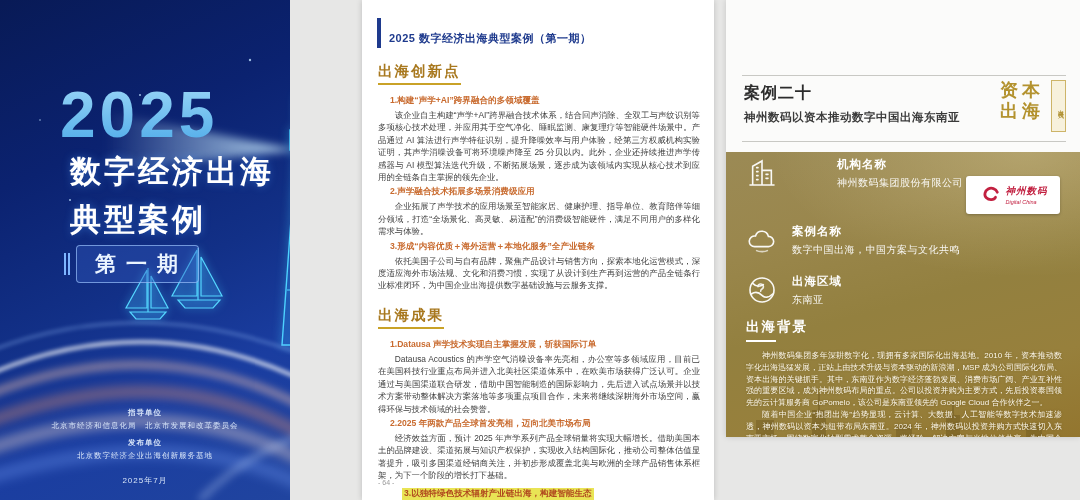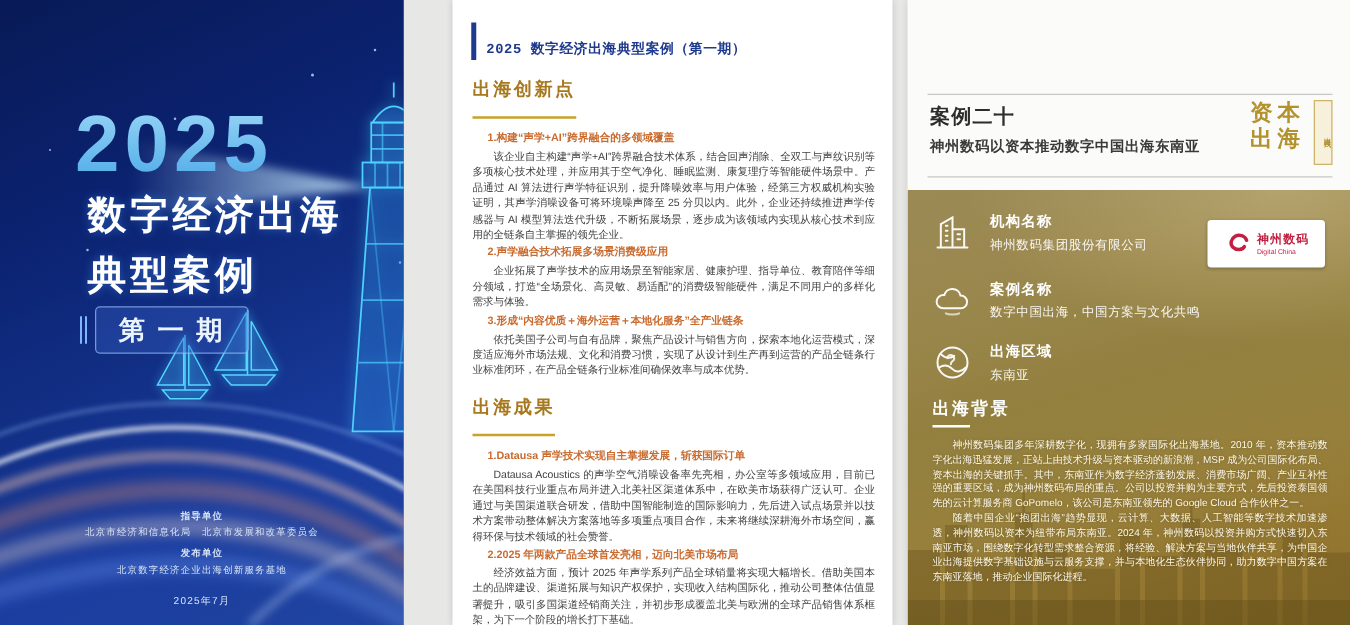--- a/index.html
+++ b/index.html
@@ -1,20 +1,20 @@
 <!DOCTYPE html>
 <html><head>
 <meta charset="utf-8">
 <style>
   * { margin:0; padding:0; box-sizing:border-box; }
   html,body { width:1080px; height:500px; overflow:hidden; }
   body { background:#e7e7e6; font-family:"Liberation Sans","DejaVu Sans",sans-serif; position:relative; }
 
   
-  .cover { position:absolute; left:0; top:0; width:323px; height:500px;
+  .cover { position:absolute; left:0; top:0; width:290px; height:500px;
            background:linear-gradient(155deg,#081a56 0%,#0b2270 30%,#123087 55%,#1a3da0 75%,#20449f 100%);
            overflow:hidden; }
   .cover-art { position:absolute; left:0; top:0; }
   .cover-year { position:absolute; left:60px; top:78px; font-size:64px; font-weight:bold; letter-spacing:4px;
                 background:linear-gradient(180deg,#9fd9f8,#49a8e8); -webkit-background-clip:text; background-clip:text;
                 color:transparent; z-index:3; }
   .cover-title { position:absolute; left:70px; top:148px; z-index:3; color:#ffffff; font-weight:bold;
                  font-size:31px; letter-spacing:3px; line-height:1.55; text-shadow:0 0 8px rgba(80,160,255,.45); }
   .issue-badge { position:absolute; left:64px; top:245px; z-index:3; display:flex; align-items:center; }
   .issue-bars { width:7px; height:22px; margin-right:5px;
@@ -22,57 +22,57 @@
   .issue-box { border:1px solid rgba(160,200,255,.65); background:rgba(50,90,190,.40); border-radius:4px;
                color:#eaf4ff; font-size:21px; font-weight:bold; letter-spacing:10px; padding:4px 10px 4px 18px; }
   .cover-footer { position:absolute; left:0; right:0; bottom:14px; z-index:3; text-align:center; color:#d7e4f8; }
   .cf-label { font-size:7.5px; font-weight:bold; margin-top:7px; letter-spacing:1px; }
   .cf-line  { font-size:7.5px; margin-top:3px; letter-spacing:1px; }
   .cf-date  { font-size:8px; margin-top:14px; letter-spacing:1px; }
 
   
   .page-mid { position:absolute; left:362px; top:0; width:352px; height:500px; background:#ffffff;
               box-shadow:0 0 6px rgba(0,0,0,.18); }
-  .mid-header { position:absolute; left:15px; top:18px; display:flex; align-items:center;font-family:Liberation Mono, monospace; }
+  .mid-header { position:absolute; left:15px; top:18px; display:flex; align-items:center; }
   .mid-header-bar { width:4px; height:30px; background:#1e3a8d; margin-right:8px; }
   .mid-header-text { color:#1e3a8d; font-weight:bold; font-size:11px; letter-spacing:.5px; padding-top:10px; }
   .mid-content { position:absolute; left:16px; right:14px; top:62px; }
   .sec-title { color:#a8781e; font-size:14.5px; font-weight:bold; letter-spacing:2px; display:inline-block;
-               border-bottom:2.5px solid #c9a227; padding-bottom:12px; margin-bottom:7px; }
+               border-bottom:2.5px solid #c9a227; padding-bottom:2px; margin-bottom:7px; }
   .item-head { color:#c96b2f; font-size:8.6px; font-weight:bold; margin:3px 0 2px 12px; }
   .item-head.hl { background:#e9e455; color:#b0491f; display:inline-block; padding:0 2px; }
   .item-body { color:#3f3f3f; font-size:8.4px; line-height:12.4px; text-align:justify; text-indent:2em; }
   .sec-gap { height:14px; }
   .page-num { position:absolute; left:16px; bottom:14px; color:#9a9a9a; font-size:7px; }
 
   
-  .page-right { position:absolute; left:726px; top:0; width:354px; height:500px; background:#fbfbfa;
+  .page-right { position:absolute; left:726px; top:0; width:354px; height:437px; background:#fbfbfa;
                 box-shadow:0 0 6px rgba(0,0,0,.15); overflow:hidden; }
   .rp-rule { position:absolute; left:16px; right:14px; height:1px; background:#c8c8c4; }
   .rp-rule-top { top:75px; } .rp-rule-bottom { top:141px; }
   .case-no { position:absolute; left:18px; top:83px; font-size:16px; font-weight:bold; color:#2c2c2c; letter-spacing:1px; }
   .case-title { position:absolute; left:18px; top:110px; font-size:11.5px; font-weight:bold; color:#3a3a3a; letter-spacing:.5px; }
   .case-tag { position:absolute; right:36px; top:80px; text-align:left; color:#b3922e; font-weight:bold;
               font-size:18px; line-height:1.15; letter-spacing:4px; }
   .case-ribbon { position:absolute; right:14px; top:80px; height:52px; width:15px; border:1px solid #cdb468;
                  background:#f7f1dc; color:#ad8d2c; font-size:6px; writing-mode:vertical-rl; text-align:center;
                  letter-spacing:1px; padding-top:2px; }
   .gold { position:absolute; left:0; right:0; top:152px; height:348px; overflow:hidden;
           background:linear-gradient(165deg,#9b8a55 0%,#9a874d 22%,#93803f 45%,#97803c 65%,#93762f 85%,#8b6d28 100%); }
   .gold::before { content:""; position:absolute; inset:0;
           background:radial-gradient(120% 60% at 85% 0%, rgba(255,244,200,.25), transparent 60%); }
   .city-svg { position:absolute; left:0; bottom:0; }
   .info-row { position:absolute; left:20px; display:flex; align-items:flex-start; z-index:2; }
   .info-icon { width:32px; height:32px; flex:0 0 32px; margin-right:14px; opacity:.95; }
   .info-label { color:#ffffff; font-size:11.5px; font-weight:bold; letter-spacing:1px; }
   .info-value { color:rgba(255,255,255,.93); font-size:10px; margin-top:4px; letter-spacing:.5px; }
-  .row1 { top:18px; } .row2 { top:72px; } .row3 { top:122px; }
+  .row1 { top:5px;gap:45px; } .row2 { top:72px; } .row3 { top:122px; }
   .logo-card { position:absolute; right:20px; top:24px; width:94px; height:38px; background:#ffffff; border-radius:3px;
                display:flex; align-items:center; justify-content:center; z-index:2; box-shadow:0 1px 3px rgba(0,0,0,.25); }
-  .logo-text { margin-left:5px; }
+  .logo-text { margin-left:5px;font-style:italic; }
   .logo-cn { color:#c22040; font-size:9.5px; font-weight:bold; letter-spacing:1px; }
   .logo-en { color:#c22040; font-size:5.5px; margin-top:1px; }
   .bg-title { position:absolute; left:20px; top:166px; color:#ffffff; font-size:13.5px; font-weight:bold;
               letter-spacing:2px; z-index:2; }
   .bg-title::after { content:""; display:block; width:30px; height:2px; background:#ffffff; margin-top:4px; }
   .bg-paras { position:absolute; left:20px; right:18px; top:198px; z-index:2; }
   .bg-paras p { color:#fdf8ea; font-size:8px; line-height:11.8px; text-align:justify; text-indent:2em;
                 text-shadow:0 0 2px rgba(90,70,20,.5); }
 </style>
 </head>
@@ -175,21 +175,21 @@
     <div class="mid-header-bar"></div>
     <div class="mid-header-text">2025 数字经济出海典型案例（第一期）</div>
   </div>
   <div class="mid-content">
     <div><span class="sec-title">出海创新点</span></div>
     <div class="item-head">1.构建“声学+AI”跨界融合的多领域覆盖</div>
     <p class="item-body">该企业自主构建“声学+AI”跨界融合技术体系，结合回声消除、全双工与声纹识别等多项核心技术处理，并应用其于空气净化、睡眠监测、康复理疗等智能硬件场景中。产品通过 AI 算法进行声学特征识别，提升降噪效率与用户体验，经第三方权威机构实验证明，其声学消噪设备可将环境噪声降至 25 分贝以内。此外，企业还持续推进声学传感器与 AI 模型算法迭代升级，不断拓展场景，逐步成为该领域内实现从核心技术到应用的全链条自主掌握的领先企业。</p>
     <div class="item-head">2.声学融合技术拓展多场景消费级应用</div>
     <p class="item-body">企业拓展了声学技术的应用场景至智能家居、健康护理、指导单位、教育陪伴等细分领域，打造“全场景化、高灵敏、易适配”的消费级智能硬件，满足不同用户的多样化需求与体验。</p>
     <div class="item-head">3.形成“内容优质＋海外运营＋本地化服务”全产业链条</div>
-    <p class="item-body">依托美国子公司与自有品牌，聚焦产品设计与销售方向，探索本地化运营模式，深度适应海外市场法规、文化和消费习惯，实现了从设计到生产再到运营的产品全链条行业标准闭环，在产品全链条行业标准间确保效率与成本优势。</p>
+    <p class="item-body">依托美国子公司与自有品牌，聚焦产品设计与销售方向，探索本地化运营模式，深度适应海外市场法规、文化和消费习惯，实现了从设计到生产再到运营的产品全链条行业标准闭环，为中国企业出海提供数字基础设施与云服务支撑。</p>
     <div class="sec-gap"></div>
     <div><span class="sec-title">出海成果</span></div>
     <div class="item-head">1.Datausa 声学技术实现自主掌握发展，斩获国际订单</div>
     <p class="item-body">Datausa Acoustics 的声学空气消噪设备率先亮相，办公室等多领域应用，目前已在美国科技行业重点布局并进入北美社区渠道体系中，在欧美市场获得广泛认可。企业通过与美国渠道联合研发，借助中国智能制造的国际影响力，先后进入试点场景并以技术方案带动整体解决方案落地等多项重点项目合作，未来将继续深耕海外市场空间，赢得环保与技术领域的社会赞誉。</p>
     <div class="item-head">2.2025 年两款产品全球首发亮相，迈向北美市场布局</div>
     <p class="item-body">经济效益方面，预计 2025 年声学系列产品全球销量将实现大幅增长。借助美国本土的品牌建设、渠道拓展与知识产权保护，实现收入结构国际化，推动公司整体估值显著提升，吸引多国渠道经销商关注，并初步形成覆盖北美与欧洲的全球产品销售体系框架，为下一个阶段的增长打下基础。</p>
     <div style="margin-left:12px;"><span class="item-head hl" style="margin-left:12px;">3.以独特绿色技术辐射产业链出海，构建智能生态</span></div>
 
   </div>
   <div class="page-num">- 64 -</div>

